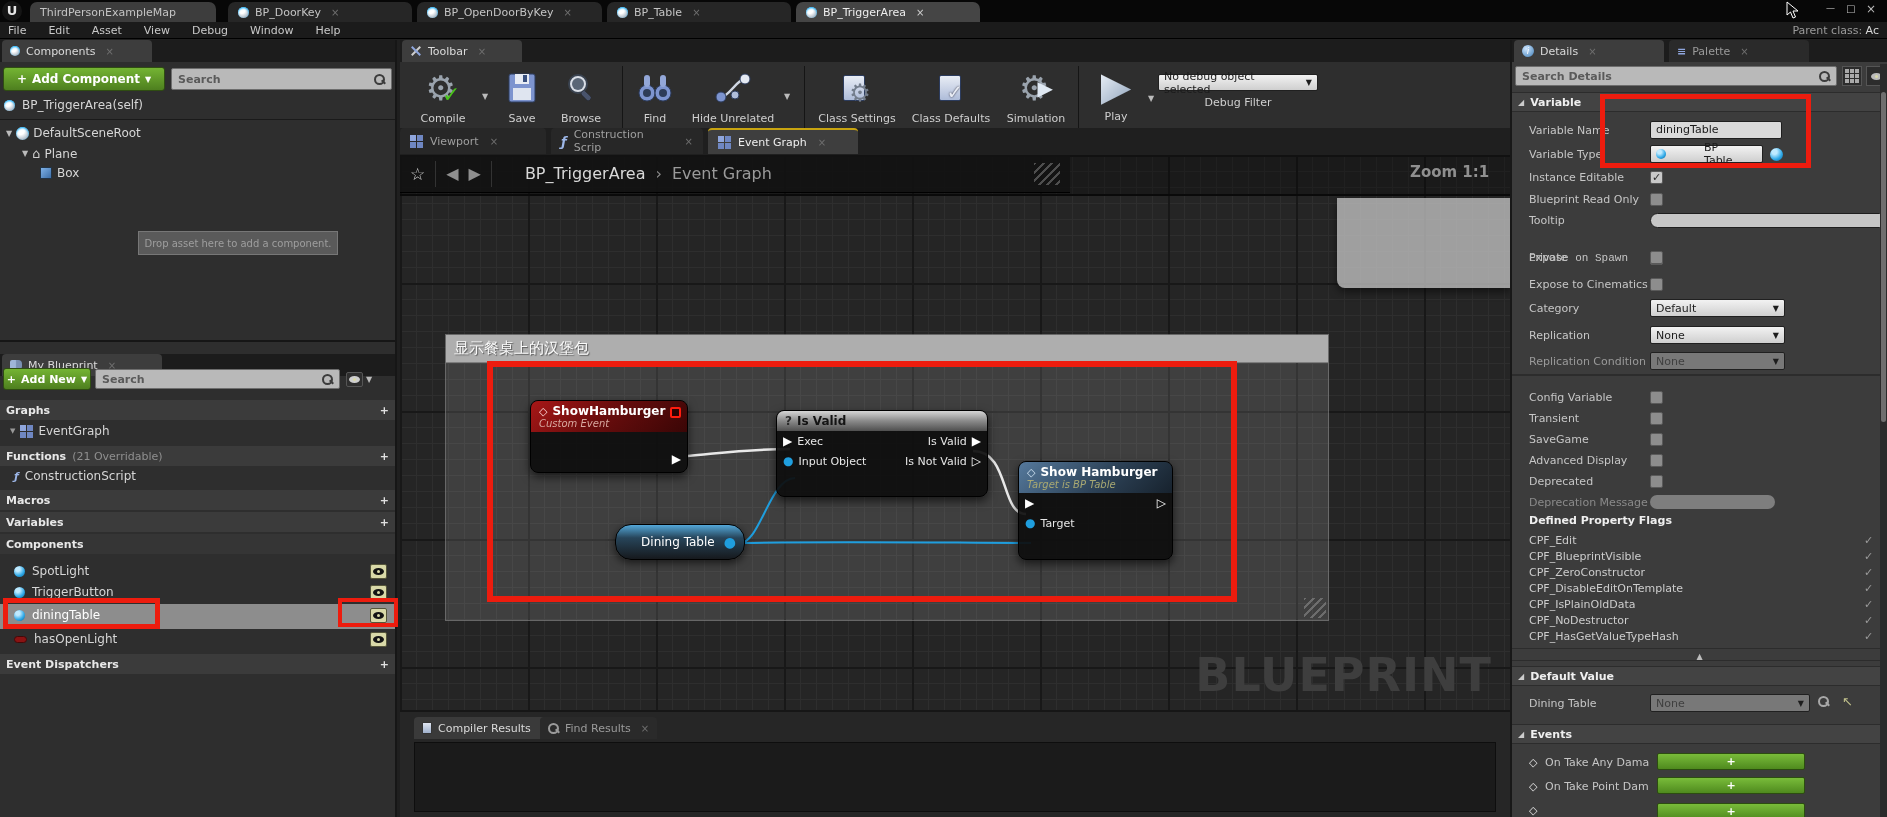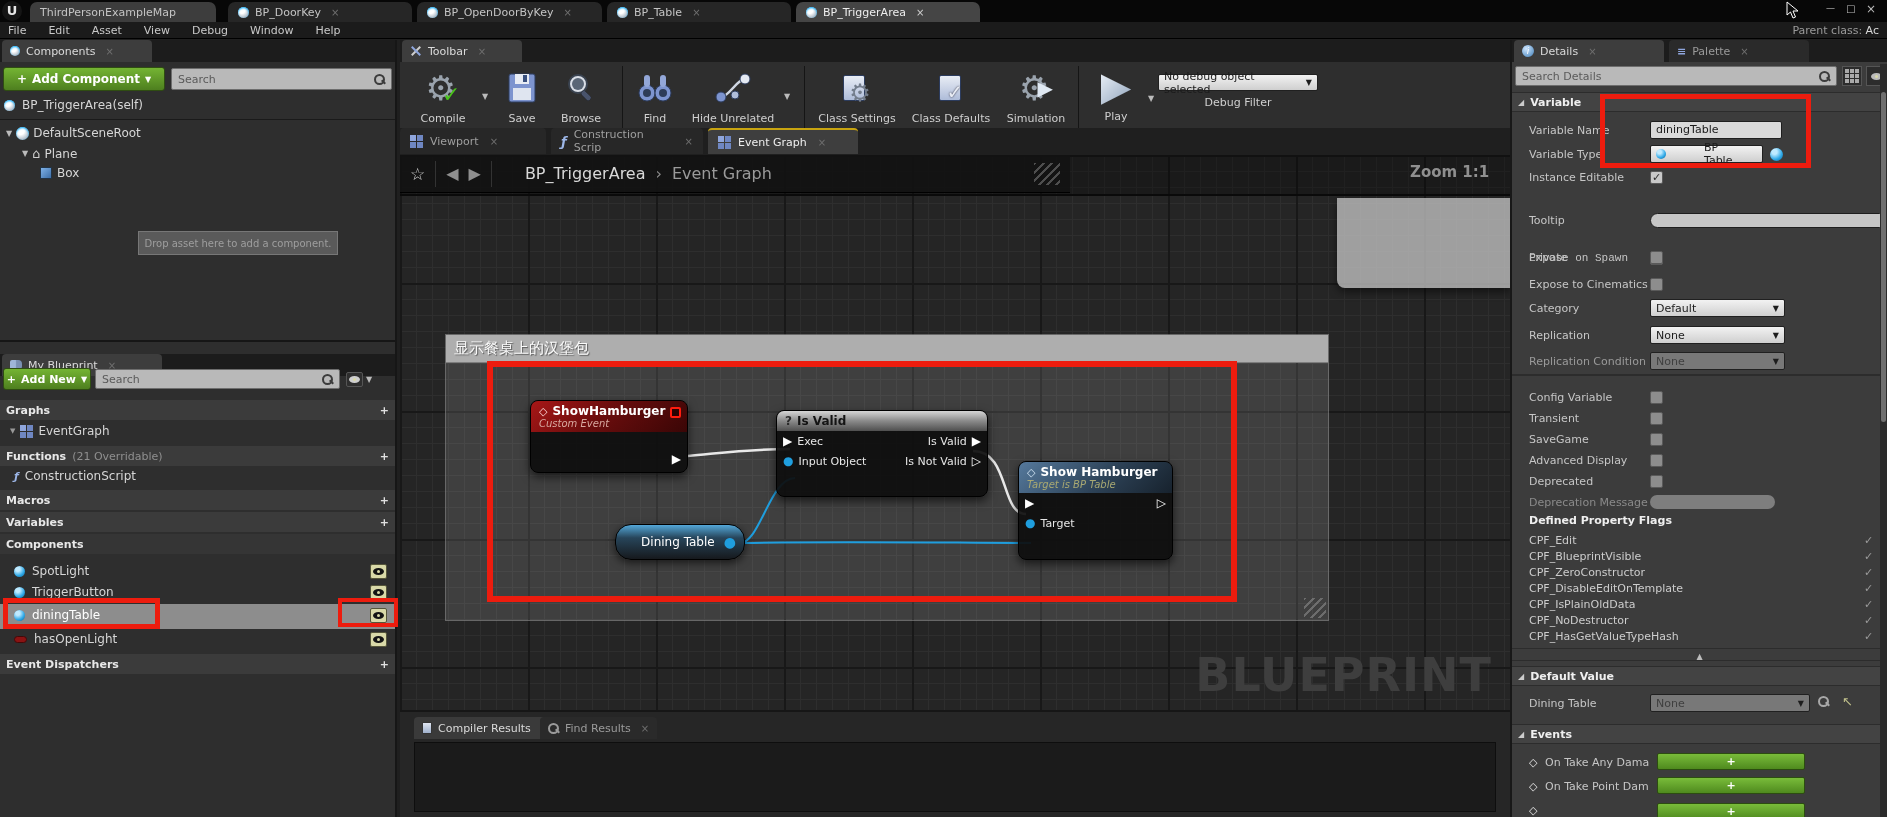--- a/index.html
+++ b/index.html
@@ -21,21 +21,21 @@
   .menubar{left:0;top:22px;width:1887px;height:17px;background:#1b1b1b;border-bottom:1px solid #000;
            display:flex;align-items:center;gap:22px;padding:0 8px;color:#c9c9c9;}
   
   .ptabrow{background:#1c1c1c;}
   .ptab{position:absolute;top:0;height:22px;background:#3d3d3d;border-radius:4px 4px 0 0;
         display:flex;align-items:center;gap:6px;padding:0 8px;color:#dadada;}
   .ptab.inactive{background:#2a2a2a;color:#9a9a9a;}
   .greenbtn{background:linear-gradient(#74b433,#4e7f1f);border:1px solid #2f4d12;border-radius:3px;
             color:#fff;font-weight:bold;display:flex;align-items:center;justify-content:center;gap:5px;}
   .searchbox{background:#b9b9b9;border:1px solid #6d6d6d;border-radius:2px;color:#5a5a5a;
-             display:flex;align-items:center;padding:0 6px;}
+             display:flex;align-items:center;padding:0 6px;font-weight:bold;}
   .searchbox .ph{flex:1;}
   .mag{width:11px;height:11px;position:relative;flex:none;}
   .mag:before{content:"";position:absolute;left:0;top:0;width:7px;height:7px;border:2px solid #3c3c3c;border-radius:50%;}
   .mag:after{content:"";position:absolute;left:7px;top:7px;width:5px;height:2px;background:#3c3c3c;transform:rotate(45deg);}
   .seChead{background:#3b3b3b;font-weight:bold;color:#e8e8e8;display:flex;align-items:center;padding:0 6px;}
   .plus{margin-left:auto;color:#e0e0e0;font-weight:bold;}
   .bluesphere{width:11px;height:11px;border-radius:50%;flex:none;
      background:radial-gradient(circle at 35% 30%,#bfeaff 0 20%,#2fa9e8 60%,#0b5d8e 100%);}
   .eyebtn{position:absolute;width:17px;height:15px;background:#d9d9a8;border:1px solid #55553a;border-radius:2px;
           display:flex;align-items:center;justify-content:center;}
@@ -601,20 +601,24 @@
         <span class="bluesphere" style="width:10px;height:10px;"></span>
         <span>BP Table</span>
         <span class="car">▼</span>
       </span>
       <span class="bluesphere abs" style="left:258px;width:13px;height:13px;"></span>
     </div>
     <div class="drow" style="top:127px;">
       <span class="dlabel">Instance Editable</span>
       <span class="dctrl cb checked"><span>✓</span></span>
     </div>
+    <div class="drow" style="top:149px;">
+      <span class="dlabel">Blueprint Read Only</span>
+      <span class="dctrl cb"></span>
+    </div>
     <div class="drow" style="top:170px;">
       <span class="dlabel">Tooltip</span>
       <span class="dctrl" style="width:237px;height:15px;background:#c6c6c6;border:1px solid #1e1e1e;border-radius:8px;"></span>
     </div>
     <div class="drow" style="top:208px;font-family:Liberation Mono, monospace;">
       <span class="dlabel">Expose on Spawn</span>
       <span class="dctrl cb"></span>
     </div>
     <div class="drow" style="top:207px;">
       <span class="dlabel">Private</span>

